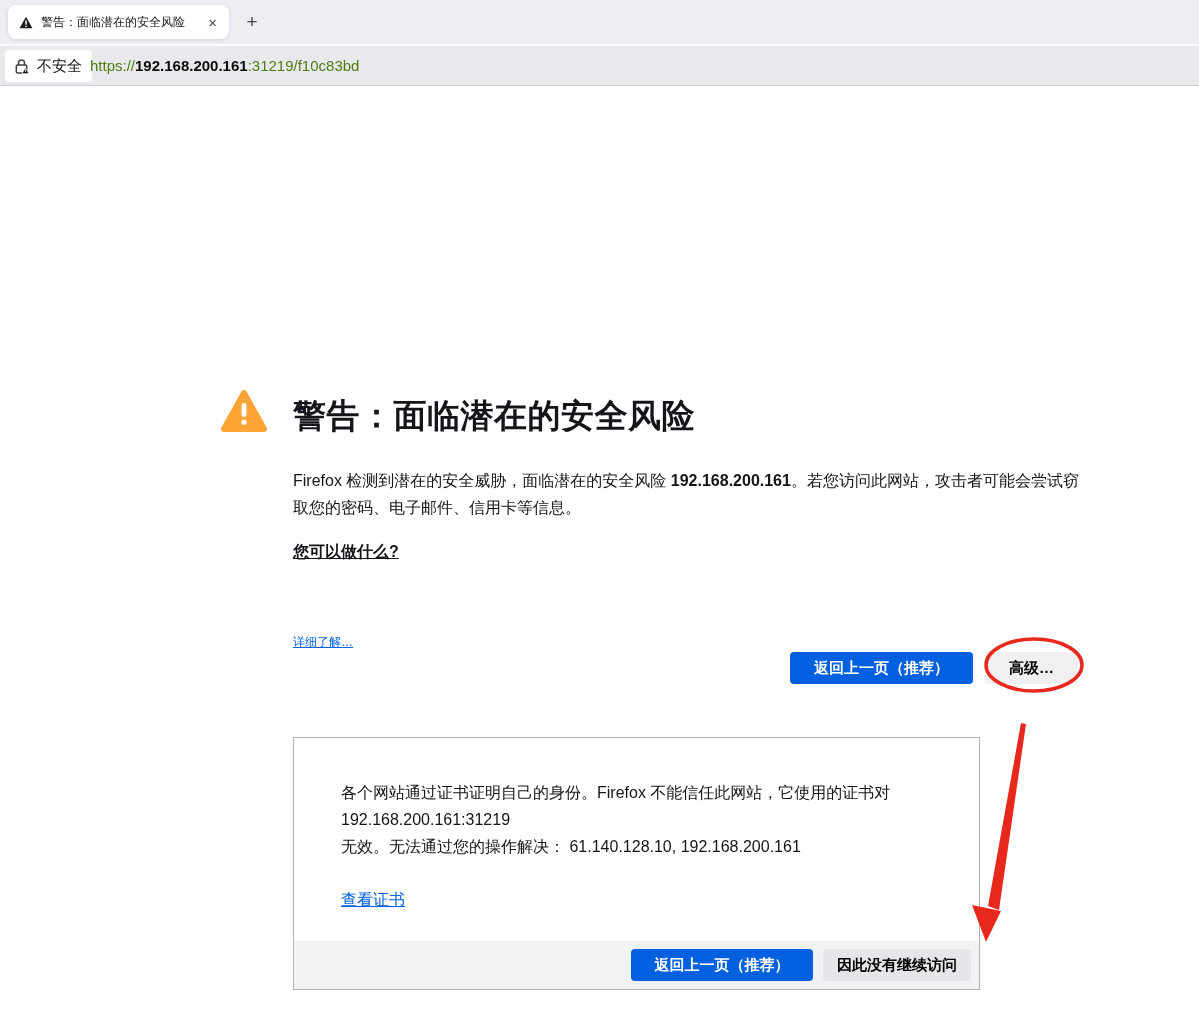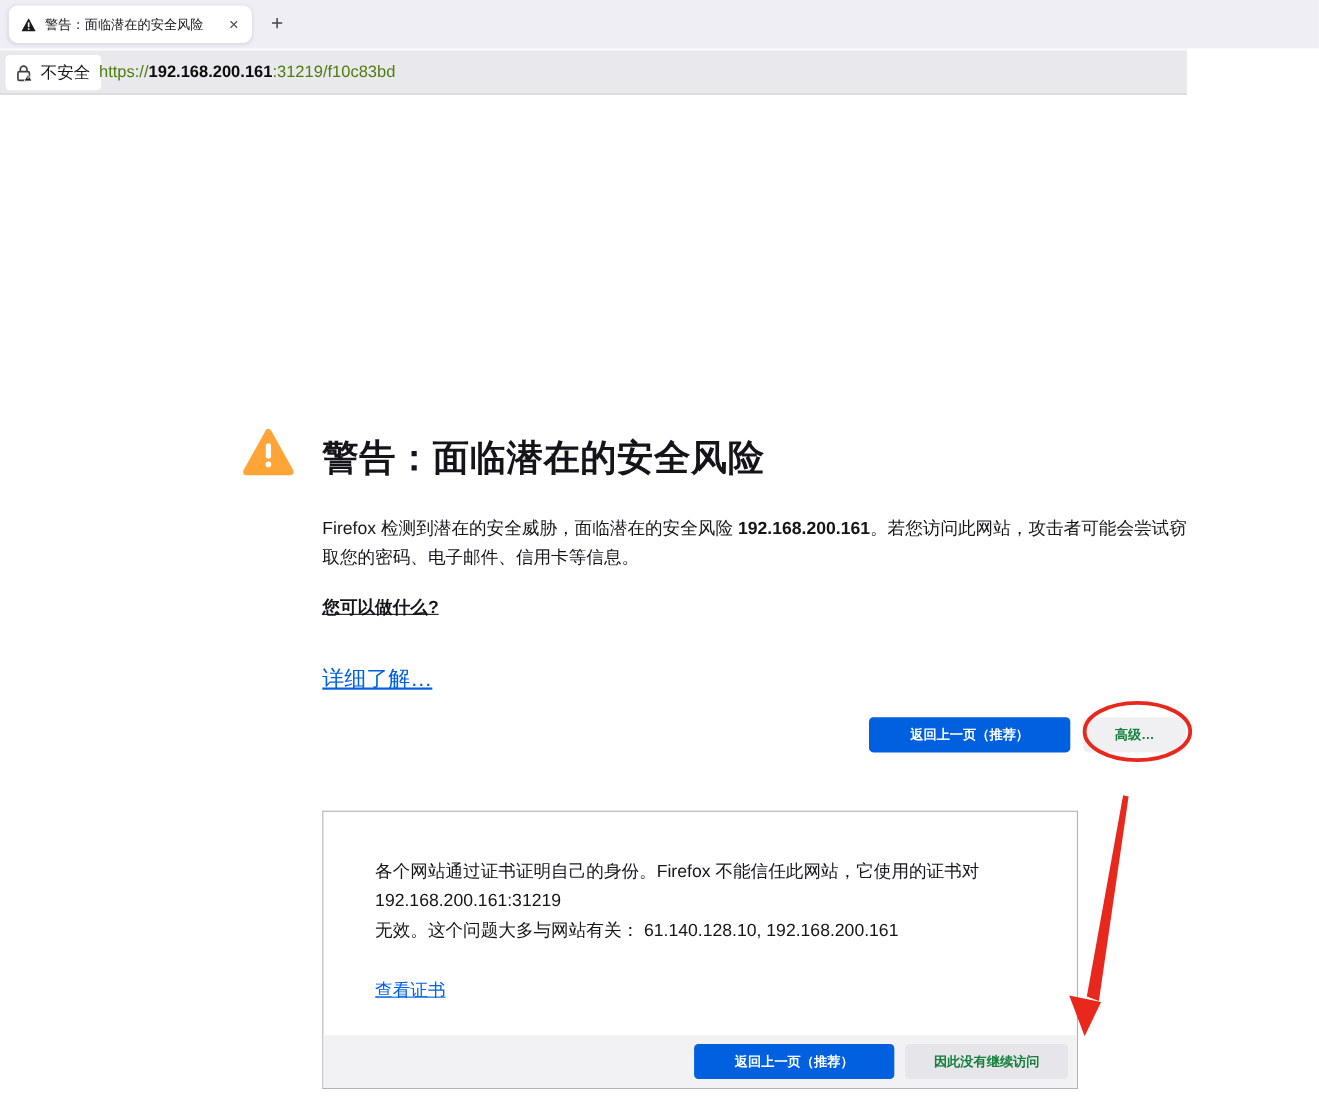--- a/index.html
+++ b/index.html
@@ -10,46 +10,46 @@
   
   .tabstrip { position:absolute; left:0; top:0; width:1199px; height:44px; background:#efeef4; }
   .tab { position:absolute; left:8px; top:5px; width:221px; height:34px; background:#fff;
          border-radius:8px; box-shadow:0 1px 4px rgba(0,0,0,.12);
          display:flex; align-items:center; padding:0 8px 0 11px; }
   .tab-title { flex:1; font-size:12px; color:#15141a; white-space:nowrap; overflow:hidden; margin-left:8px; }
   .tab-close { font-size:15px; color:#4a4a52; line-height:1; padding:2px 4px; border-radius:4px; cursor:default; }
   .newtab { position:absolute; left:238px; top:8px; width:28px; height:28px; display:flex;
             align-items:center; justify-content:center; font-size:19px; color:#45454d; border-radius:6px; }
 
-  .addressbar { position:absolute; left:0; top:44px; width:1079px; height:42px; background:#e9e9ed;
+  .addressbar { position:absolute; left:0; top:44px; width:1199px; height:42px; background:#e9e9ed;
                 border-top:2px solid #fafafb; border-bottom:1px solid #cfcfd3;
                 display:flex; align-items:center; }
   .sec-chip { position:absolute; left:5px; top:4px; height:32px; background:#fff; border-radius:4px;
               display:flex; align-items:center; padding:0 10px 0 8px; gap:7px; }
   .sec-label { font-size:15px; color:#15141a; }
   .url { position:absolute; left:90px; top:0; height:39px; display:flex; align-items:center; font-size:15px; }
   .url .scheme, .url .rest { color:#4d7c0f; }
   .url .host { color:#0c0c0d; font-weight:600; }
 
   
   .warn-icon { position:absolute; left:221px; top:390px; width:46px; height:43px; }
   h1.page-title { position:absolute; left:293px; top:394px; font-size:33px; font-weight:700; letter-spacing:.5px; }
   .para { position:absolute; left:293px; width:786px; font-size:16px; line-height:27px; color:#15141a; }
   .p-intro { top:467px; }
   .p-intro b { font-weight:700; }
   .subhead { position:absolute; left:293px; top:542px; font-size:16px; font-weight:700;text-decoration:underline; }
   .p-what { top:577px; }
   a.link { color:#0061e0; text-decoration:underline; cursor:pointer; }
-  .learn-more { position:absolute; left:293px; top:604px; font-size:20px; }
+  .learn-more { position:absolute; left:293px; top:634px; font-size:12px; }
 
   .btn-row { position:absolute; left:293px; top:652px; width:785px; display:flex; justify-content:flex-end; gap:12px; }
-  .btn { height:32px; border:none; border-radius:4px; font-size:12px; font-weight:700;
+  .btn { height:32px; border:none; border-radius:4px; font-size:15px; font-weight:700;
          font-family:inherit; display:flex; align-items:center; justify-content:center; cursor:pointer; }
   .btn-primary { background:#0060df; color:#fff; }
-  .btn-secondary { background:#f0f0f2; color:#15803d; }
+  .btn-secondary { background:#f0f0f2; color:#000000; }
   .btn-back-top { width:183px; }
   .btn-advanced { width:93px; }
 
   
   .panel { position:absolute; left:293px; top:737px; width:687px; height:253px;
            background:#fff; border:1px solid #b1b1b6; }
   .panel-desc { position:absolute; left:47px; top:41px; width:720px; font-size:16px; line-height:27px; }
   .panel-error { position:absolute; left:47px; top:101px; font-size:16px; }
   .panel-viewcert { position:absolute; left:47px; top:152px; font-size:16px; }
   .panel-footer { position:absolute; left:0; bottom:0; width:100%; height:48px; background:#f2f2f4;
@@ -114,21 +114,21 @@
   <div class="learn-more"><a class="link">详细了解…</a></div>
 
   <div class="btn-row">
     <button class="btn btn-primary btn-back-top">返回上一页（推荐）</button>
     <button class="btn btn-secondary btn-advanced">高级…</button>
   </div>
 
   <div class="panel">
     <div class="panel-desc">
       <div>各个网站通过证书证明自己的身份。Firefox 不能信任此网站，它使用的证书对 192.168.200.161:31219</div>
-      <div>无效。这个问题大多与网站有关： 61.140.128.10, 192.168.200.161</div>
+      <div>无效。无法通过您的操作解决： 61.140.128.10, 192.168.200.161</div>
     </div>
     <div class="panel-viewcert">
       <a class="link">查看证书</a>
     </div>
     <div class="panel-footer">
       <button class="btn btn-primary btn-back-bottom">返回上一页（推荐）</button>
       <button class="btn btn-secondary btn-accept">因此没有继续访问</button>
     </div>
   </div>
 

